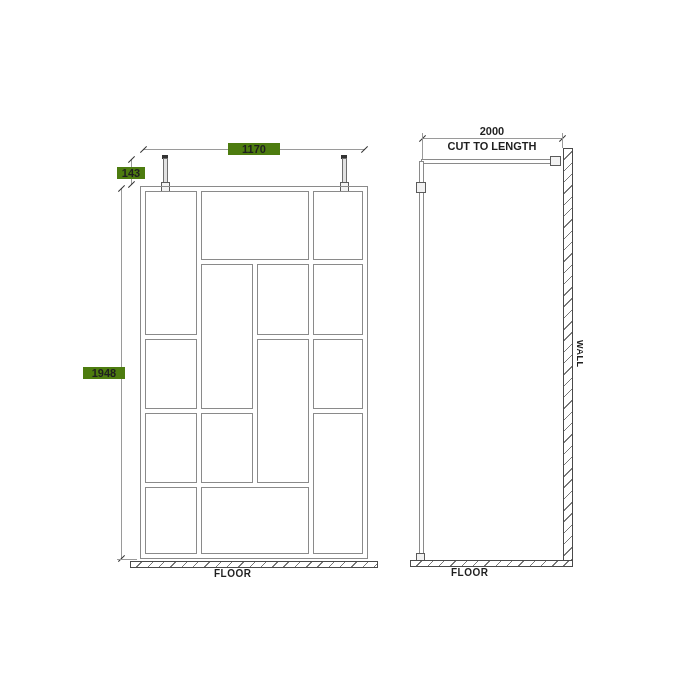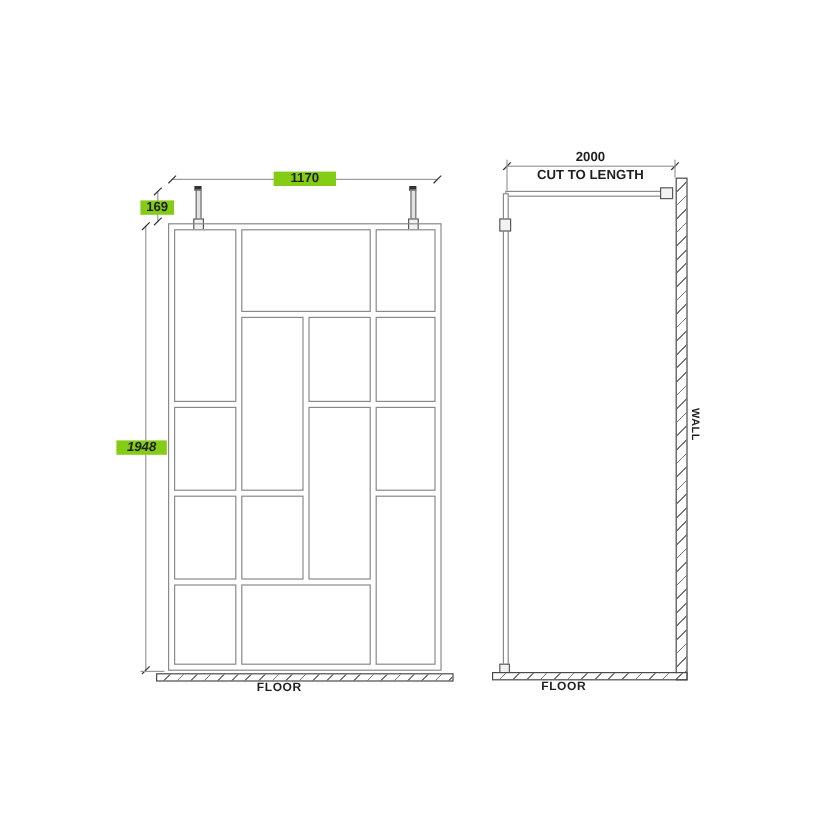--- a/index.html
+++ b/index.html
@@ -25,45 +25,45 @@
   .dim-h::before,.dim-h::after,.dim-v::before,.dim-v::after{
     content:"";position:absolute;width:9px;height:1px;background:#333;transform:rotate(-45deg);
   }
   .dim-h::before{left:-4px;top:-1px;}
   .dim-h::after{right:-4px;top:-1px;}
   .dim-v::before{top:0;left:-5px;}
   .dim-v::after{bottom:0;left:-5px;}
   .ext{background:#9a9a9a;}
   .dim-label{
     font-weight:bold;font-size:11px;line-height:12px;text-align:center;
-    background:#84cc16;white-space:nowrap;
+    background:#4d7c0f;white-space:nowrap;
   }
   .note-label{font-weight:bold;font-size:11px;line-height:12px;text-align:center;white-space:nowrap;}
   .floor-label{font-weight:bold;font-size:10px;line-height:11px;letter-spacing:0.5px;}
   .wall-label{
     font-weight:bold;font-size:9px;letter-spacing:0.5px;
     writing-mode:vertical-rl;
   }
 </style>
 </head>
 <body>
 
 <div class="canvas">
 
   <div>
 
     <div class="abs dim-h" style="left:143px;top:149px;width:222px;"></div>
     <div class="abs dim-label" style="left:228px;top:143px;width:52px;">1170</div>
 
     <div class="abs dim-v" style="left:131px;top:159px;height:26px;"></div>
-    <div class="abs dim-label" style="left:117px;top:167px;width:28px;">169</div>
+    <div class="abs dim-label" style="left:117px;top:167px;width:28px;">143</div>
 
     <div class="abs dim-v" style="left:121px;top:188px;height:371px;"></div>
     <div class="abs ext" style="left:117px;top:559px;width:20px;height:1px;"></div>
-    <div class="abs dim-label" style="left:97px;top:367px;width:42px;font-style:italic;">1948</div>
+    <div class="abs dim-label" style="left:83px;top:367px;width:42px;">1948</div>
 
     <div>
       <div class="abs post-cap" style="left:162px;top:155px;width:6px;height:4px;"></div>
       <div class="abs post-shaft" style="left:163px;top:158px;width:5px;height:26px;"></div>
       <div class="abs fitting" style="left:161px;top:182px;width:9px;height:10px;"></div>
     </div>
     <div>
       <div class="abs post-cap" style="left:341px;top:155px;width:6px;height:4px;"></div>
       <div class="abs post-shaft" style="left:342px;top:158px;width:5px;height:26px;"></div>
       <div class="abs fitting" style="left:340px;top:182px;width:9px;height:10px;"></div>

